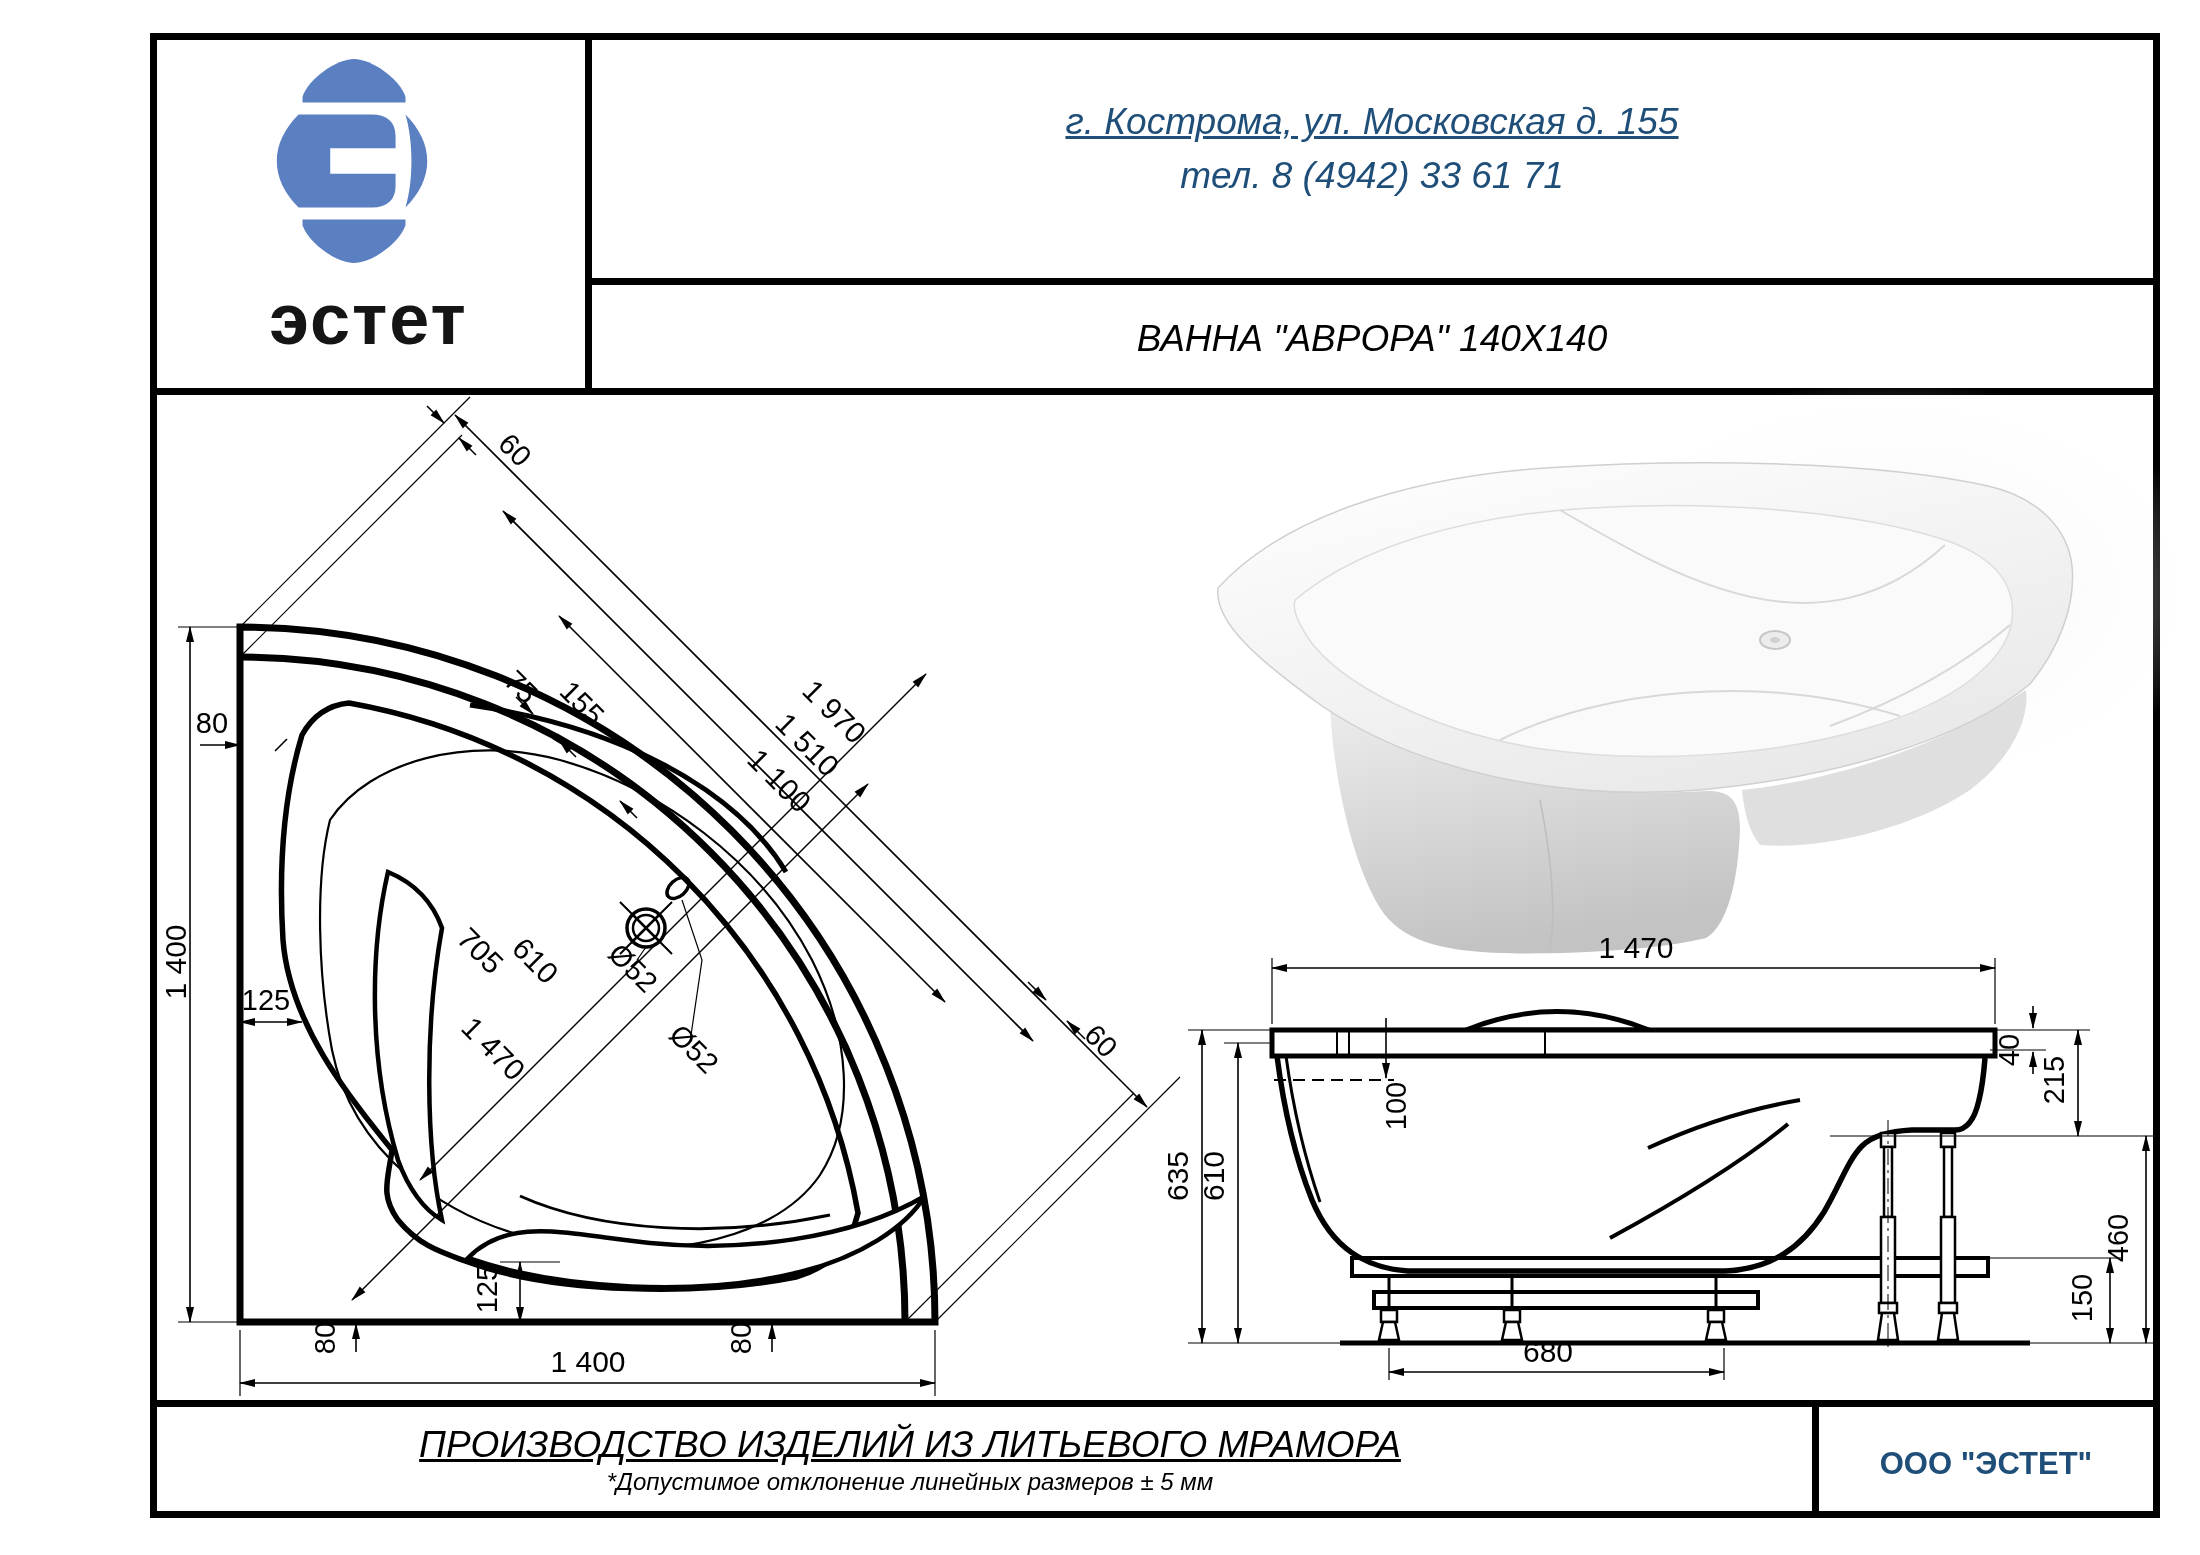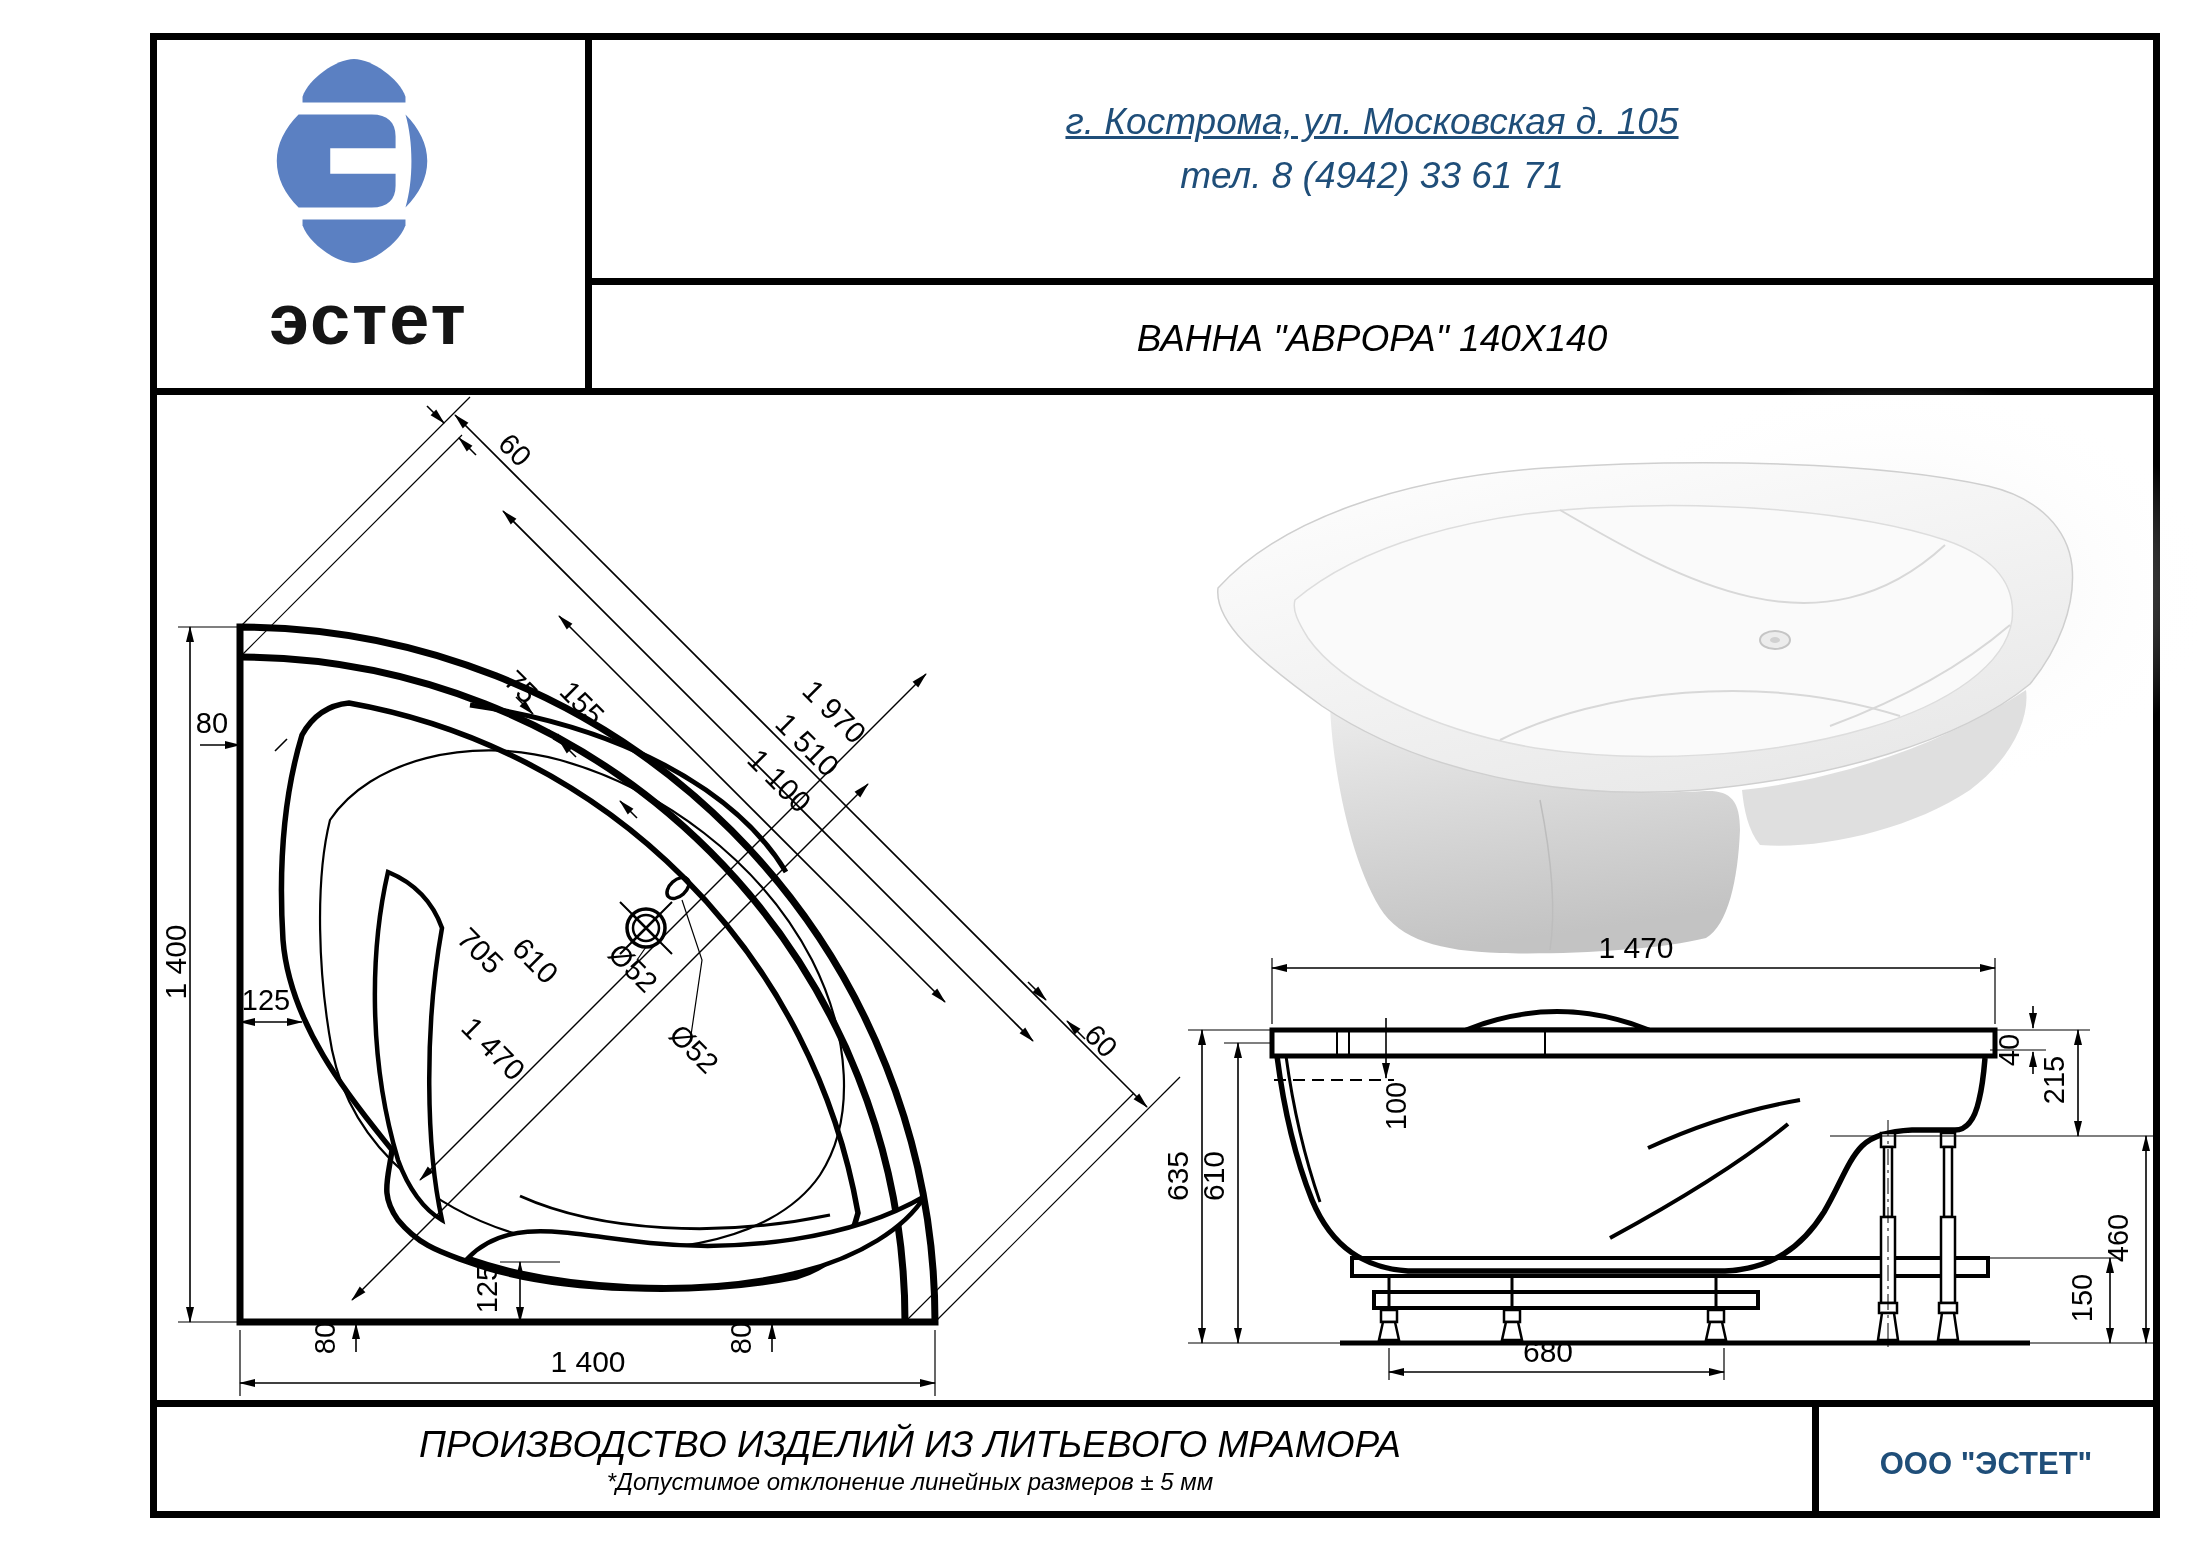--- a/index.html
+++ b/index.html
@@ -41,27 +41,27 @@
         <path d="M100,2 C118,2 146,22 152,40 L152,46 L48,46 L48,40 C54,22 82,2 100,2 Z"></path>
         <path d="M48,164 L152,164 L152,170 C146,188 118,208 100,208 C82,208 54,188 48,170 Z"></path>
         <path d="M44,58 L118,58 C134,58 142,66 142,80 L142,92 L76,92 L76,118 L142,118 L142,130 C142,144 134,152 118,152 L44,152 C30,138 22,122 22,105 C22,88 30,72 44,58 Z"></path>
         <path d="M152,58 C166,72 174,88 174,105 C174,122 166,138 152,152 C156,138 158,122 158,105 C158,88 156,72 152,58 Z"></path>
       </g>
     </svg>
     <div class="wordmark" style="left:150px;top:278px;width:437px;">эстет</div>
   </div>
 
   <div class="cell-text addr" style="left:592px;top:95px;width:1560px;">
-    <div class="u">г. Кострома, ул. Московская д. 105</div>
+    <div class="u">г. Кострома, ул. Московская д. 155</div>
     <div>тел. 8 (4942) 33 61 71</div>
   </div>
 
   <div class="cell-text title-text" style="left:592px;top:318px;width:1560px;">ВАННА "АВРОРА" 140Х140</div>
 
-  <div class="cell-text footer-text" style="left:150px;top:1424px;width:1520px;font-size:37px;">ПРОИЗВОДСТВО ИЗДЕЛИЙ ИЗ ЛИТЬЕВОГО МРАМОРА</div>
+  <div class="cell-text footer-text" style="left:150px;top:1424px;width:1520px;font-size:37px;text-decoration:underline;">ПРОИЗВОДСТВО ИЗДЕЛИЙ ИЗ ЛИТЬЕВОГО МРАМОРА</div>
   <div class="cell-text footer-text" style="left:150px;top:1468px;width:1520px;font-size:24px;">*Допустимое отклонение линейных размеров ± 5 мм</div>
   <div class="cell-text company" style="left:1819px;top:1446px;width:334px;">ООО "ЭСТЕТ"</div>
 
   <svg width="2200" height="1555" viewBox="0 0 2200 1555" style="position:absolute;left:0;top:0;">
     <defs>
       <marker id="arE" markerWidth="18" markerHeight="12" refX="16" refY="5" orient="auto" markerUnits="userSpaceOnUse">
         <path d="M17,5 L1,1 L1,9 Z" fill="#000"></path>
       </marker>
       <marker id="arS" markerWidth="18" markerHeight="12" refX="16" refY="5" orient="auto-start-reverse" markerUnits="userSpaceOnUse">
         <path d="M17,5 L1,1 L1,9 Z" fill="#000"></path>

